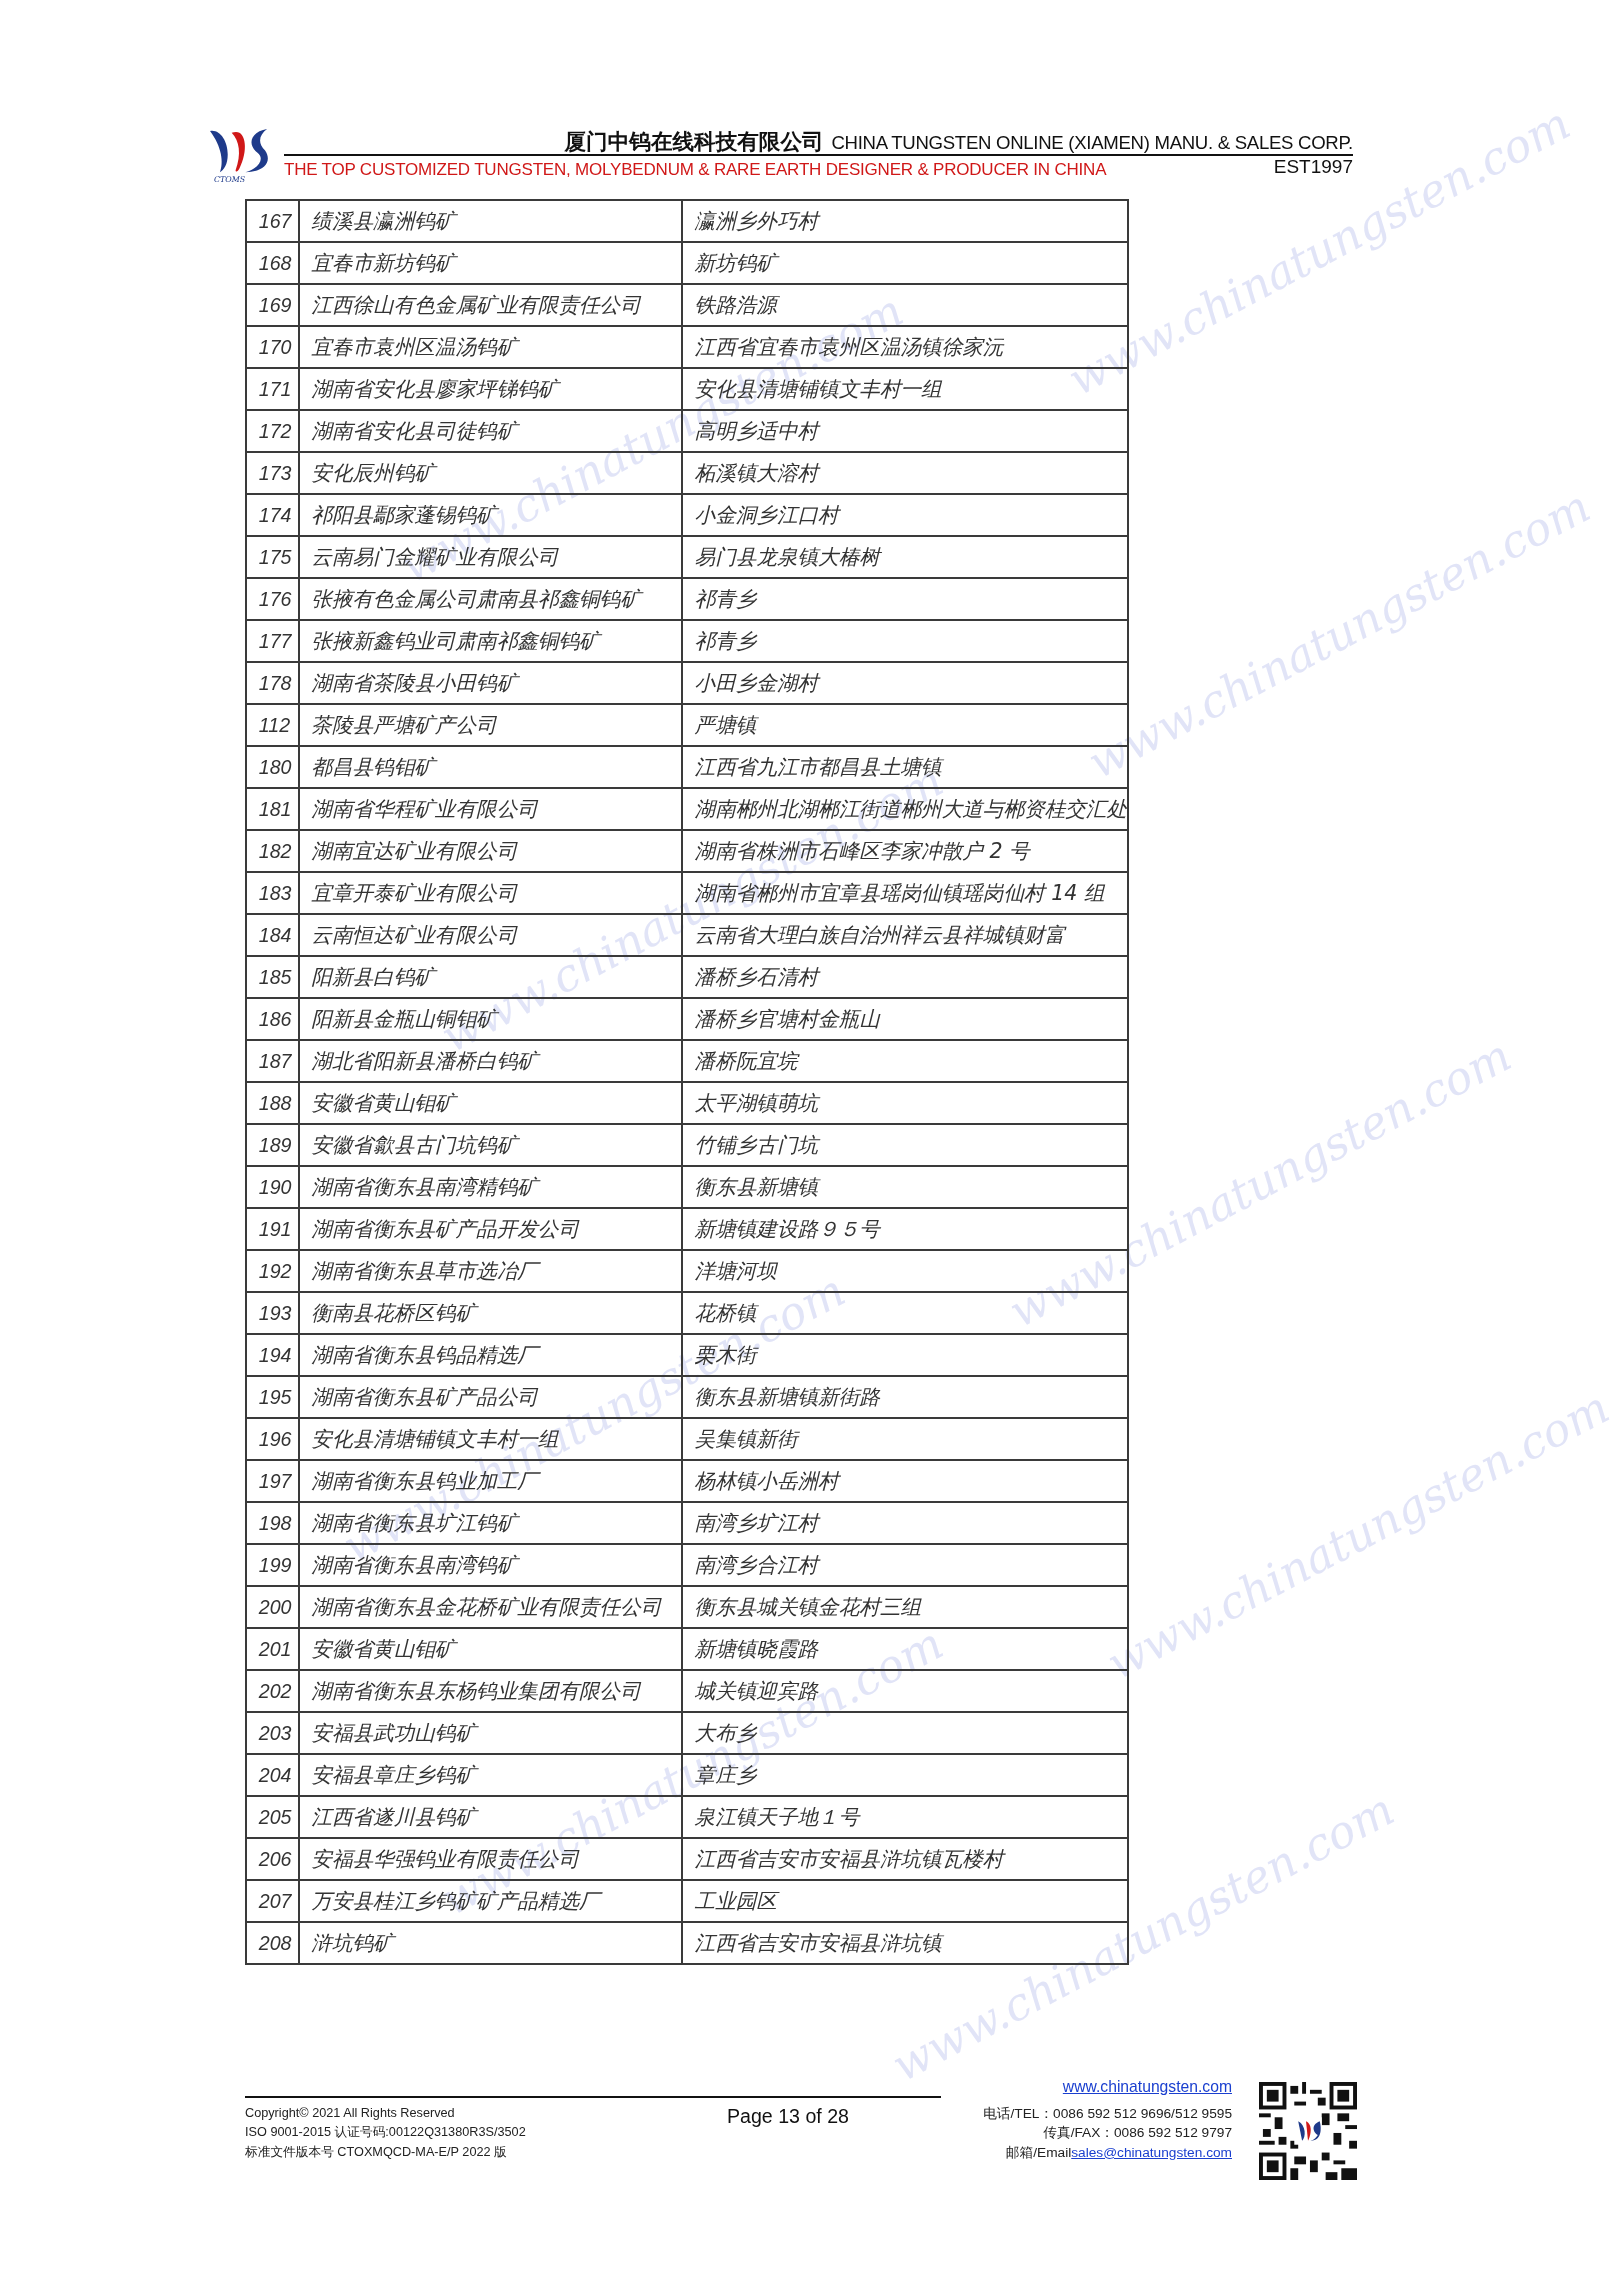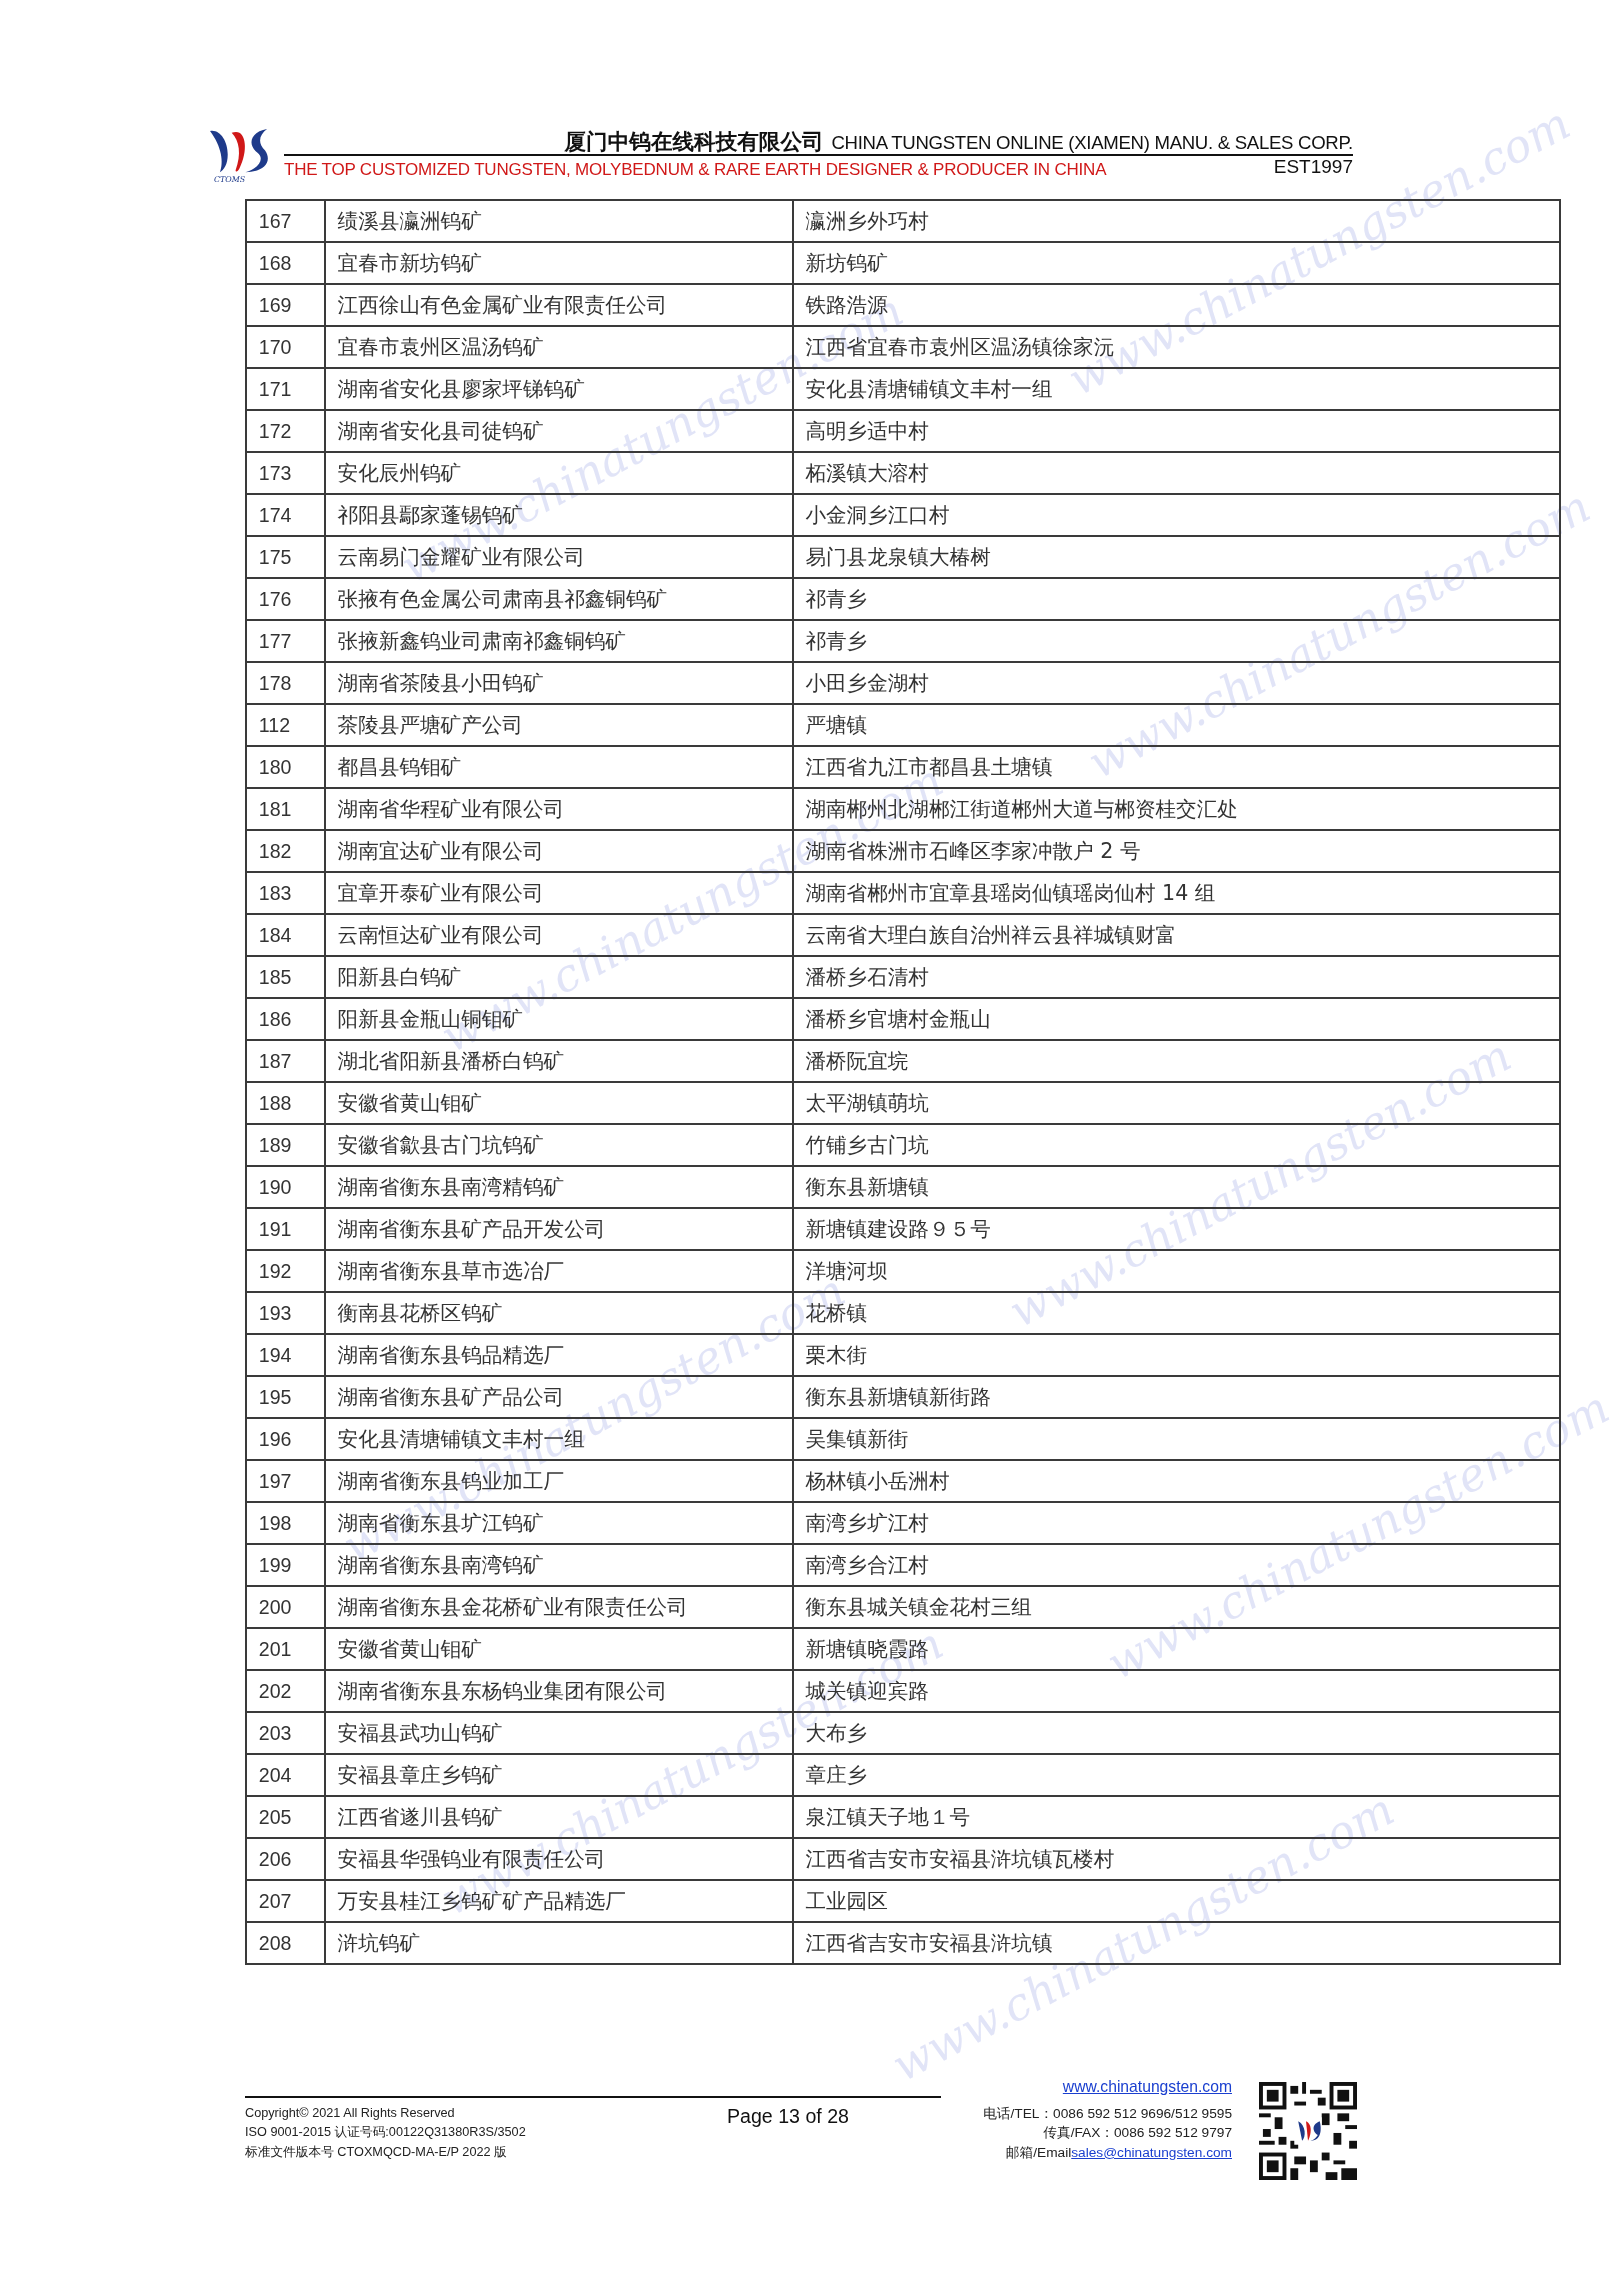--- a/index.html
+++ b/index.html
@@ -9,21 +9,21 @@
                  font-style: italic; font-size: 45px; transform: rotate(-28deg); white-space: nowrap; pointer-events: none; }
     .header { position: absolute; left: 206px; top: 123px; width: 1147px; height: 69px; }
     .logo { position: absolute; left: 0; top: 2px; width: 71px; height: 59px; }
     .title-line { position: absolute; left: 78px; top: 3.9px; right: 0; height: 27.4px; border-bottom: 2px solid #111;
                   display: flex; align-items: flex-end; justify-content: space-between; flex-direction: column; }
     .title-cn { font-weight: bold; font-size: 21.6px; color: #111; }
     .title-en { font-family: "Liberation Sans", sans-serif; font-size: 18.6px; color: #111; margin-left: 7.8px; letter-spacing: -0.3px; }
     .est { font-family: "Liberation Sans", sans-serif; font-size: 19px; color: #111; text-align: center; }
     .tagline { position: absolute; left: 78px; top: 37px; right: 0; font-family: "Liberation Sans", sans-serif;
                font-size: 17px; color: #d01818; letter-spacing: -0.2px; white-space: nowrap; }
-    table.mines { position: absolute; left: 245px; top: 199px; width: 1316px; border-collapse: collapse; }
+    table.mines { position: absolute; left: 245px; top: 199px; width: 884px; border-collapse: collapse; font-style: italic; }
     table.mines td { border: 2px solid #3a3a3a; height: 40px; padding: 0 0 0 11.8px; font-size: 20.6px;
                      color: #333; vertical-align: middle; white-space: nowrap; }
     table.mines td.num { width: 65px; padding-left: 11.8px; font-family: "Liberation Sans", sans-serif; font-size: 19.6px; }
     table.mines td.name { width: 454px; margin-left: 24px; }
     .footer { position: absolute; left: 245px; top: 2078px; width: 1112px; height: 108px; }
     .footer-rule { position: absolute; left: 0; top: 17.6px; width: 696px; height: 2px; background: #111; }
     .website { position: absolute; right: 125px; top: 0; font-family: "Liberation Sans", sans-serif; font-size: 15.7px;
                color: #1a3fcf; text-decoration: underline; }
     .copy { position: absolute; left: 0; top: 25.5px; font-size: 12.7px; line-height: 19.6px; color: #222;
             font-family: "Liberation Sans", sans-serif; }

